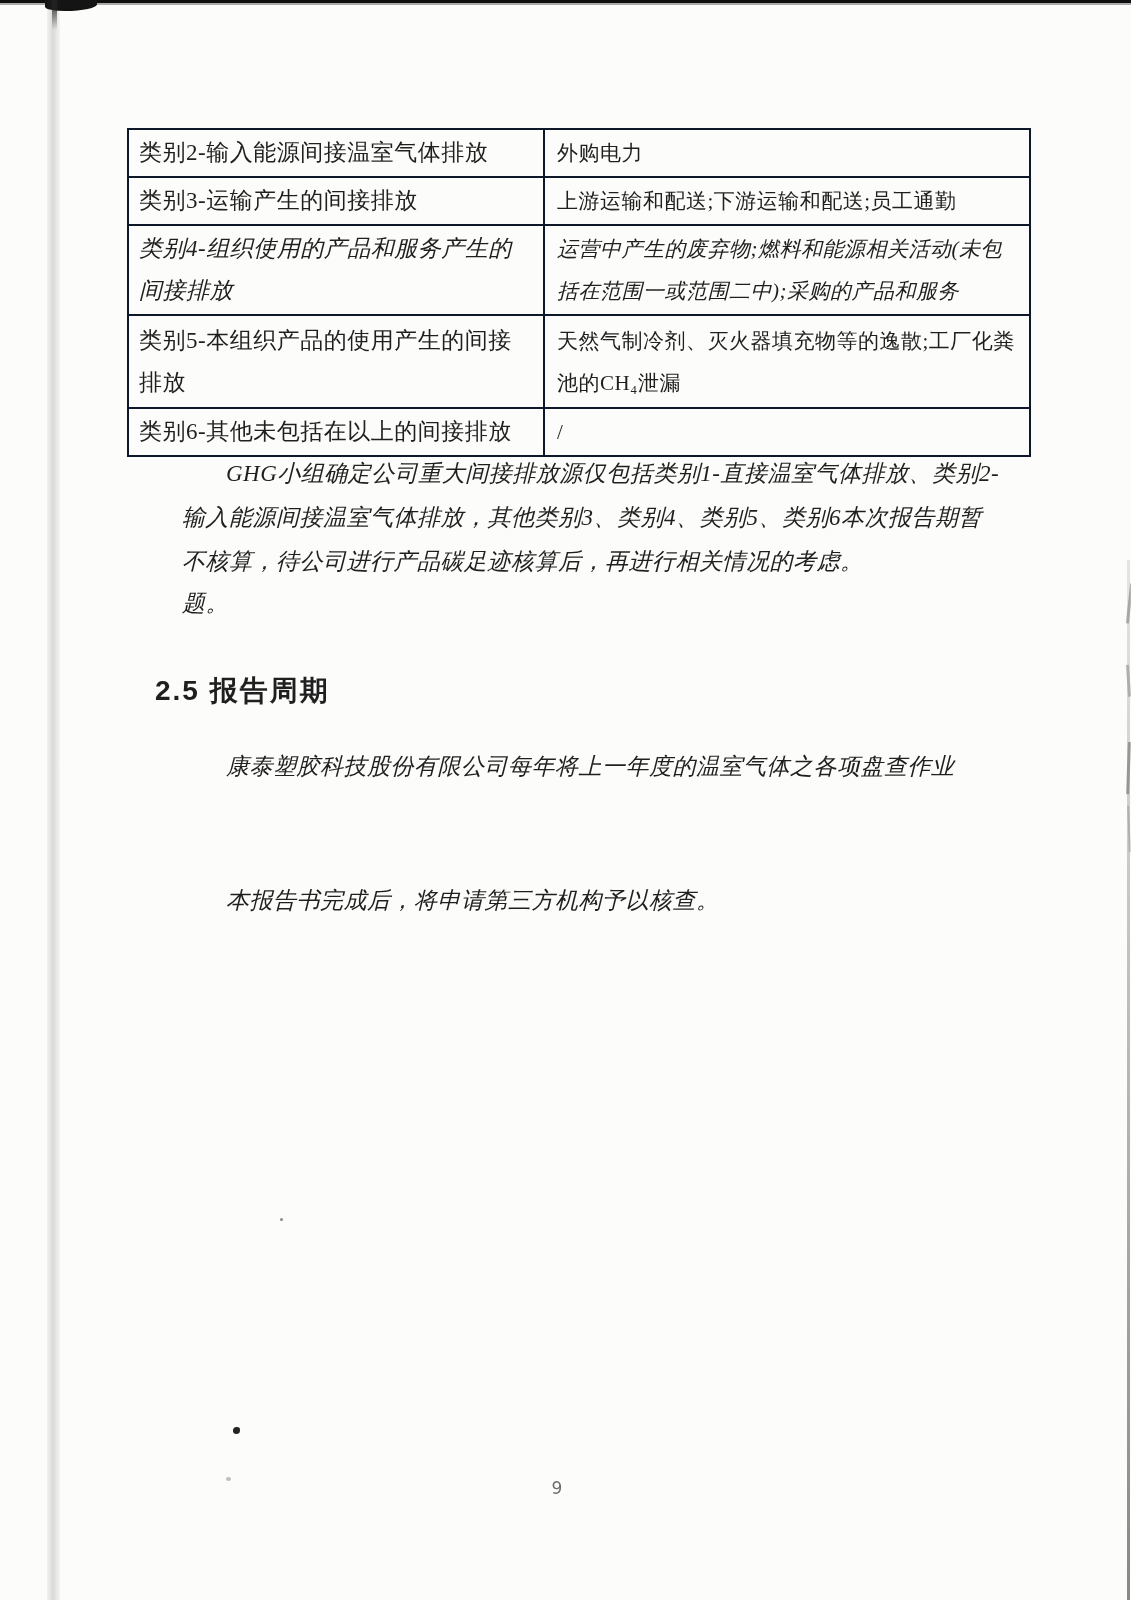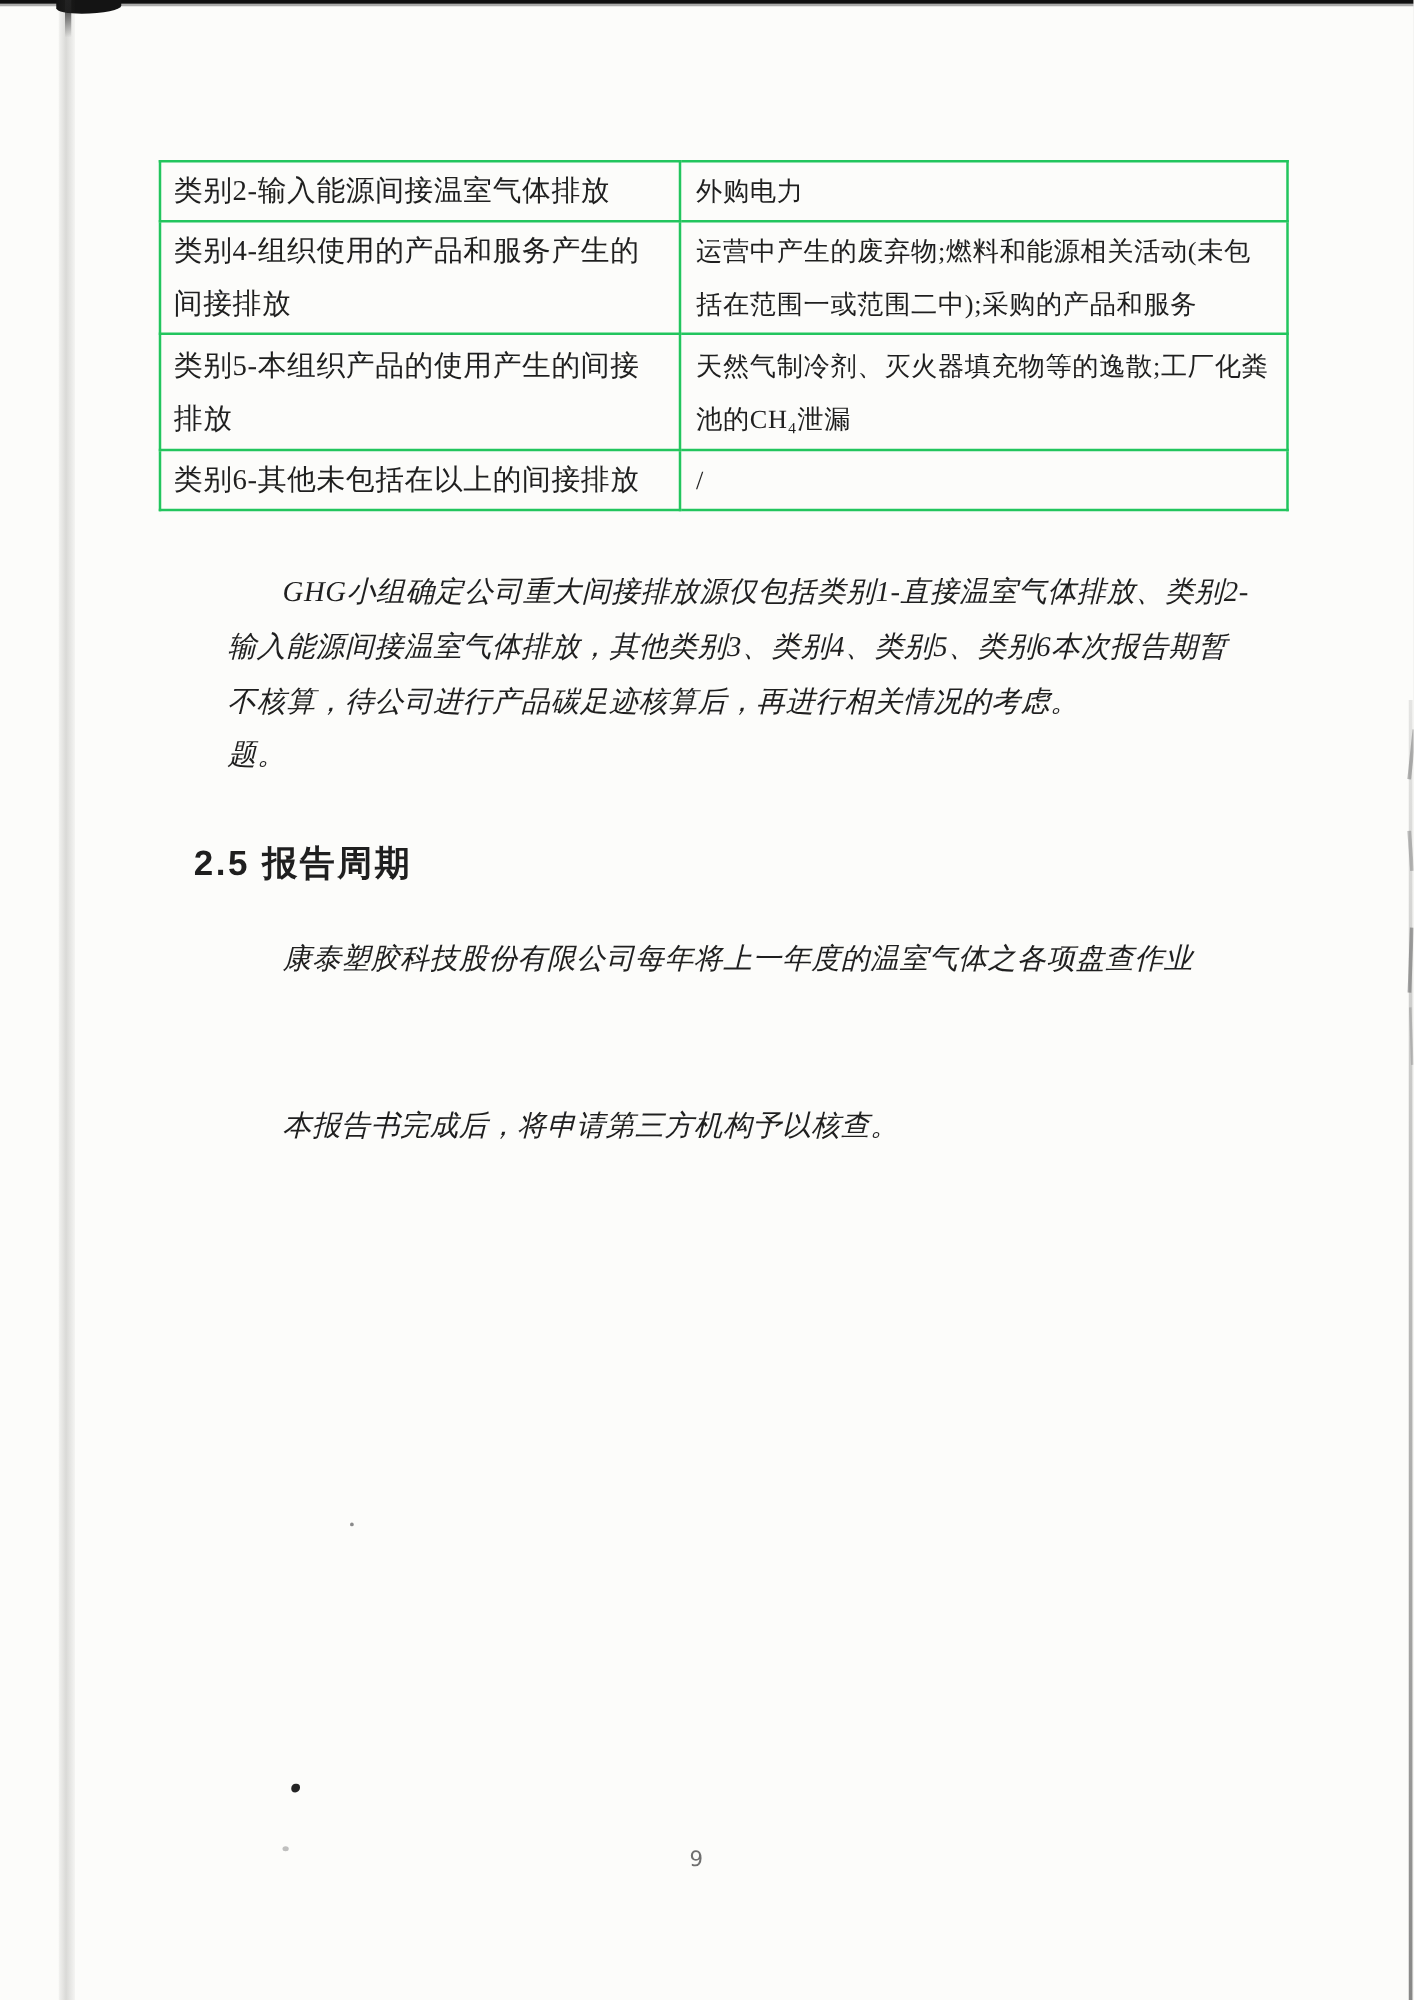--- a/index.html
+++ b/index.html
@@ -58,34 +58,34 @@
             background: rgba(150,150,150,0.6); border-radius: 50%; }
 
   
   table.ghg {
     position: absolute; left: 127px; top: 128px;
     width: 904px;
     border-collapse: collapse;
     table-layout: fixed;
   }
   table.ghg td {
-    border: 2px solid #22c55e;
+    border: 2px solid #0f172a;
     vertical-align: middle;
     line-height: 42px;
     letter-spacing: 0.5px;
   }
   table.ghg td.cat {
     width: 391px; padding: 2px 8px 2px 10px; font-size: 23px;
   }
   table.ghg td.src {
     width: 457px; padding: 2px 8px 2px 12px; font-size: 21px;
   }
   tr.r1 { height: 45px; }
   tr.r2 { height: 46px; }
-  tr.r3 { height: 86px; }
+  tr.r3 { height: 86px; font-style: italic; }
   tr.r4 { height: 93px; }
   tr.r5 { height: 45px; }
 
   
   .para { position: absolute; left: 182px; width: 828px; }
   .para .line {
     height: 44px; line-height: 44px; white-space: nowrap;
     font-size: 23px; letter-spacing: 0.5px; font-style: italic;
   }
   .indent { padding-left: 44px; }
@@ -118,20 +118,24 @@
   <div class="speck1"></div>
   <div class="speck2"></div>
   <div class="speck3"></div>
 
   <table class="ghg">
     <tbody>
       <tr class="r1">
         <td class="cat">类别2-输入能源间接温室气体排放</td>
         <td class="src">外购电力</td>
       </tr>
+      <tr class="r2">
+        <td class="cat">类别3-运输产生的间接排放</td>
+        <td class="src">上游运输和配送;下游运输和配送;员工通勤</td>
+      </tr>
       <tr class="r3">
         <td class="cat">类别4-组织使用的产品和服务产生的间接排放</td>
         <td class="src">运营中产生的废弃物;燃料和能源相关活动(未包括在范围一或范围二中);采购的产品和服务</td>
       </tr>
       <tr class="r4">
         <td class="cat">类别5-本组织产品的使用产生的间接排放</td>
         <td class="src">天然气制冷剂、灭火器填充物等的逸散;工厂化粪池的CH₄泄漏</td>
       </tr>
       <tr class="r5">
         <td class="cat">类别6-其他未包括在以上的间接排放</td>

